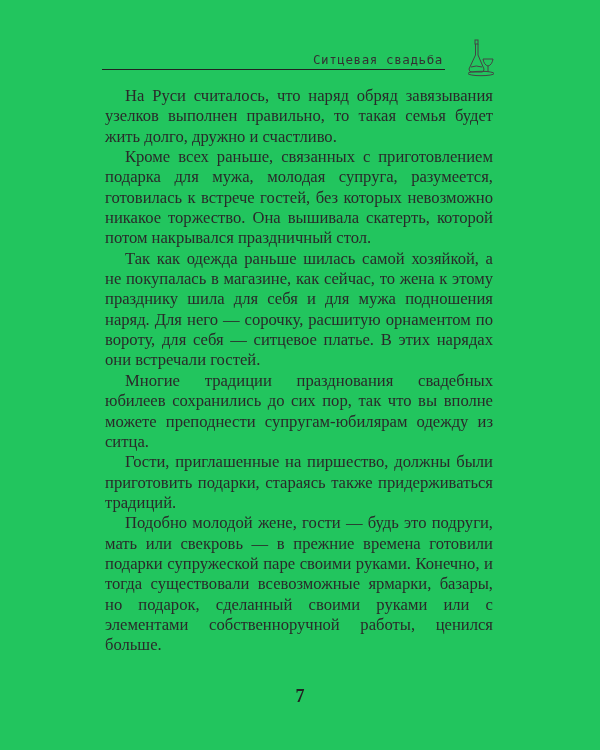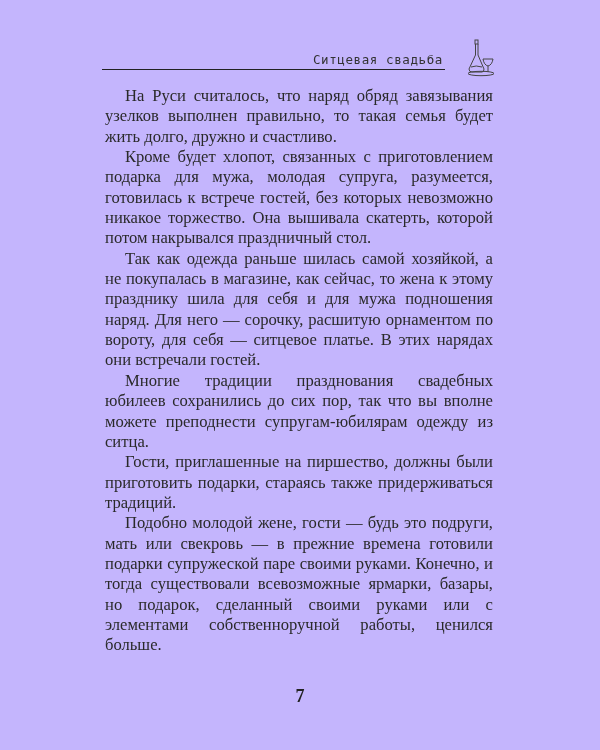--- a/index.html
+++ b/index.html
@@ -1,17 +1,17 @@
 <!DOCTYPE html>
 <html><head>
 <meta charset="utf-8">
 <style>
   html, body { margin: 0; padding: 0; background: #ffffff; }
   body { width: 600px; height: 750px; position: relative; overflow: hidden; }
-  .page { position: absolute; left: 0; top: 0; width: 600px; height: 750px; background: #c4b5fd; }
+  .page { position: absolute; left: 0; top: 0; width: 600px; height: 750px; background: #22c55e; }
   .running-head {
     position: absolute; left: 102px; top: 46px; width: 343px; height: 23px;
     border-bottom: 1.5px solid #222;
   }
   .running-head-title {
     position: absolute; right: 2px; bottom: 2px;
     font-family: "DejaVu Sans Mono", monospace;
     font-size: 12.5px; letter-spacing: 0.6px; color: #333;
     font-weight: 300;
   }
@@ -43,21 +43,21 @@
       <path d="M9.5 6 L9.5 17 L3 31 Q3 34 6 34 L16 34 Q18 34 18 31 L12 17 L12 6"></path>
       <path d="M17 21 L27 21 Q26 27 22 28 Q18 27 17 21 Z"></path>
       <line x1="22" y1="28" x2="22" y2="34"></line>
       <ellipse cx="15" cy="35.5" rx="13" ry="2.2"></ellipse>
       <path d="M5 29 Q10 27 16 29"></path>
     </g>
   </svg>
 
   <div class="body-text">
     <p class="para">На Руси считалось, что наряд обряд завязывания узелков выполнен правильно, то такая семья будет жить долго, дружно и счастливо.</p>
-    <p class="para">Кроме будет хлопот, связанных с приготовлением подарка для мужа, молодая супруга, разумеется, готовилась к встрече гостей, без которых невозможно никакое торжество. Она вышивала скатерть, которой потом накрывался праздничный стол.</p>
+    <p class="para">Кроме всех раньше, связанных с приготовлением подарка для мужа, молодая супруга, разумеется, готовилась к встрече гостей, без которых невозможно никакое торжество. Она вышивала скатерть, которой потом накрывался праздничный стол.</p>
     <p class="para">Так как одежда раньше шилась самой хозяйкой, а не покупалась в магазине, как сейчас, то жена к этому празднику шила для себя и для мужа подношения наряд. Для него — сорочку, расшитую орнаментом по вороту, для себя — ситцевое платье. В этих нарядах они встречали гостей.</p>
     <p class="para">Многие традиции празднования свадебных юбилеев сохранились до сих пор, так что вы вполне можете преподнести супругам-юбилярам одежду из ситца.</p>
     <p class="para">Гости, приглашенные на пиршество, должны были приготовить подарки, стараясь также придерживаться традиций.</p>
     <p class="para">Подобно молодой жене, гости — будь это подруги, мать или свекровь — в прежние времена готовили подарки супружеской паре своими руками. Конечно, и тогда существовали всевозможные ярмарки, базары, но подарок, сделанный своими руками или с элементами собственноручной работы, ценился больше.</p>
 
   </div>
 
   <div class="folio">7</div>
 </div>
 

